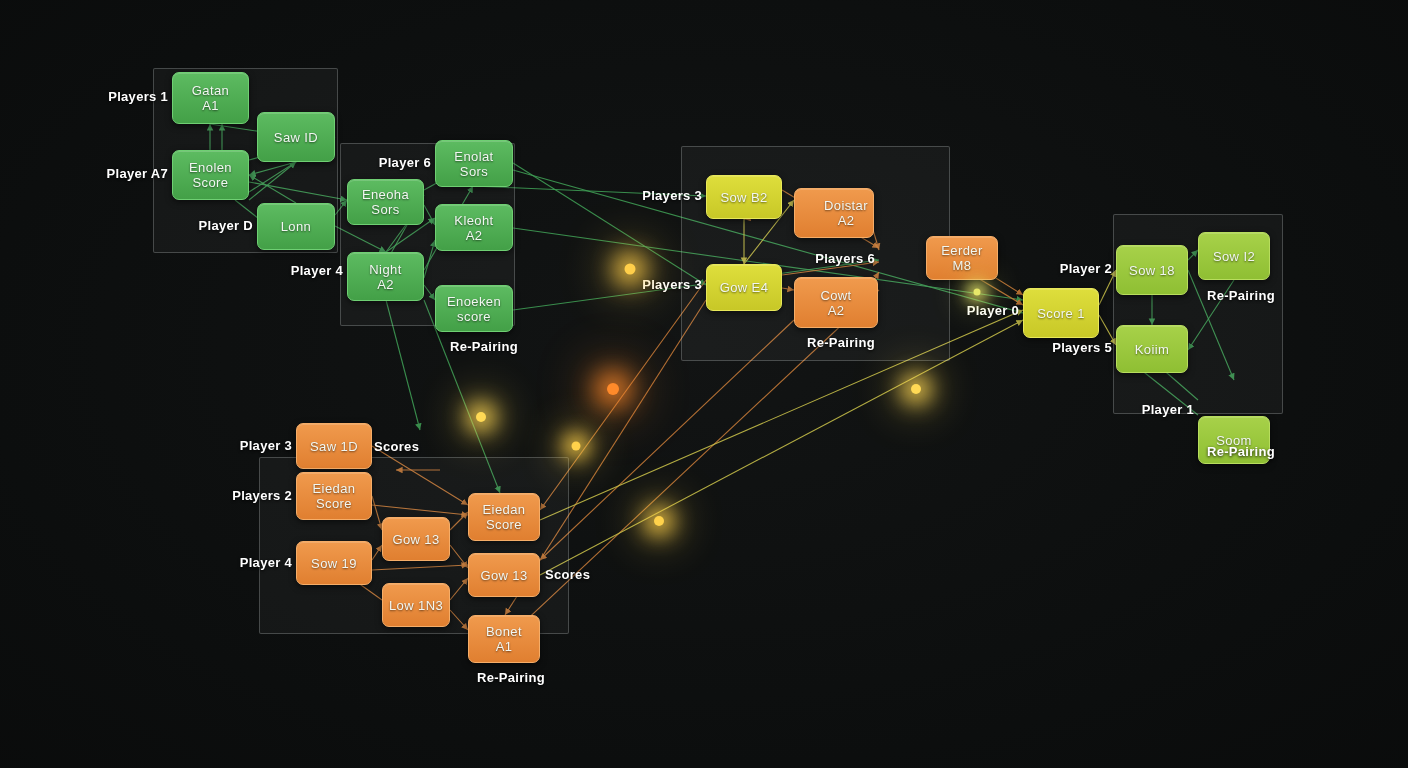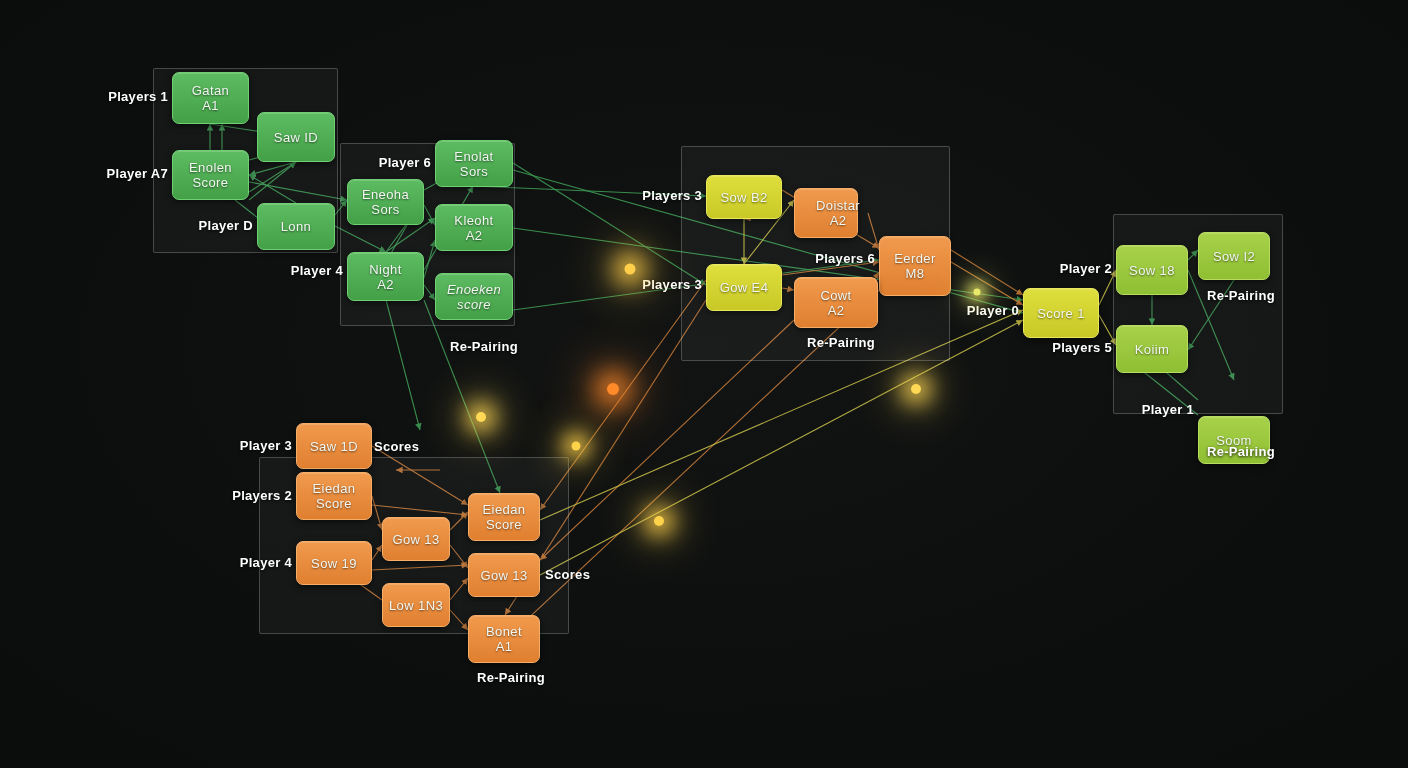--- a/index.html
+++ b/index.html
@@ -166,32 +166,32 @@
 Sors</span>
       </div>
       <div class="node" style="left: 435px; top: 204px; width: 78px; height: 47px; background: linear-gradient(rgb(93, 187, 97) 0%, rgb(67, 160, 71) 100%); border: 1px solid rgb(111, 207, 115);">
         <span class="ntext">Kleoht
 A2</span>
       </div>
       <div class="node" style="left: 347px; top: 252px; width: 77px; height: 49px; background: linear-gradient(rgb(93, 187, 97) 0%, rgb(67, 160, 71) 100%); border: 1px solid rgb(111, 207, 115);">
         <span class="ntext">Night
 A2</span>
       </div>
-      <div class="node" style="left: 435px; top: 273px; width: 78px; height: 47px; background: linear-gradient(rgb(93, 187, 97) 0%, rgb(67, 160, 71) 100%); border: 1px solid rgb(111, 207, 115); font-style: italic;">
+      <div class="node" style="left: 435px; top: 285px; width: 78px; height: 47px; background: linear-gradient(rgb(93, 187, 97) 0%, rgb(67, 160, 71) 100%); border: 1px solid rgb(111, 207, 115);">
         <span class="ntext">Enoeken
 score</span>
       </div>
       <div class="node" style="left: 706px; top: 175px; width: 76px; height: 44px; background: linear-gradient(rgb(222, 222, 60) 0%, rgb(200, 200, 39) 100%); border: 1px solid rgb(232, 232, 90);">
         <span class="ntext">Sow B2</span>
       </div>
-      <div class="node" style="left: 794px; top: 188px; width: 64px; height: 50px; background: linear-gradient(rgb(240, 154, 77) 0%, rgb(224, 127, 48) 100%); border: 1px solid rgb(245, 173, 104); padding-left: 28px;">
+      <div class="node" style="left: 794px; top: 188px; width: 80px; height: 50px; background: linear-gradient(rgb(240, 154, 77) 0%, rgb(224, 127, 48) 100%); border: 1px solid rgb(245, 173, 104); padding-left: 28px;">
         <span class="ntext">Doistar
 A2</span>
       </div>
-      <div class="node" style="left: 879px; top: 236px; width: 72px; height: 60px; background: linear-gradient(rgb(240, 154, 77) 0%, rgb(224, 127, 48) 100%); border: 1px solid rgb(245, 173, 104);">
+      <div class="node" style="left: 926px; top: 236px; width: 72px; height: 44px; background: linear-gradient(rgb(240, 154, 77) 0%, rgb(224, 127, 48) 100%); border: 1px solid rgb(245, 173, 104);">
         <span class="ntext">Eerder
 M8</span>
       </div>
       <div class="node" style="left: 706px; top: 264px; width: 76px; height: 47px; background: linear-gradient(rgb(222, 222, 60) 0%, rgb(200, 200, 39) 100%); border: 1px solid rgb(232, 232, 90);">
         <span class="ntext">Gow E4</span>
       </div>
       <div class="node" style="left: 794px; top: 277px; width: 84px; height: 51px; background: linear-gradient(rgb(240, 154, 77) 0%, rgb(224, 127, 48) 100%); border: 1px solid rgb(245, 173, 104);">
         <span class="ntext">Cowt
 A2</span>
       </div>

